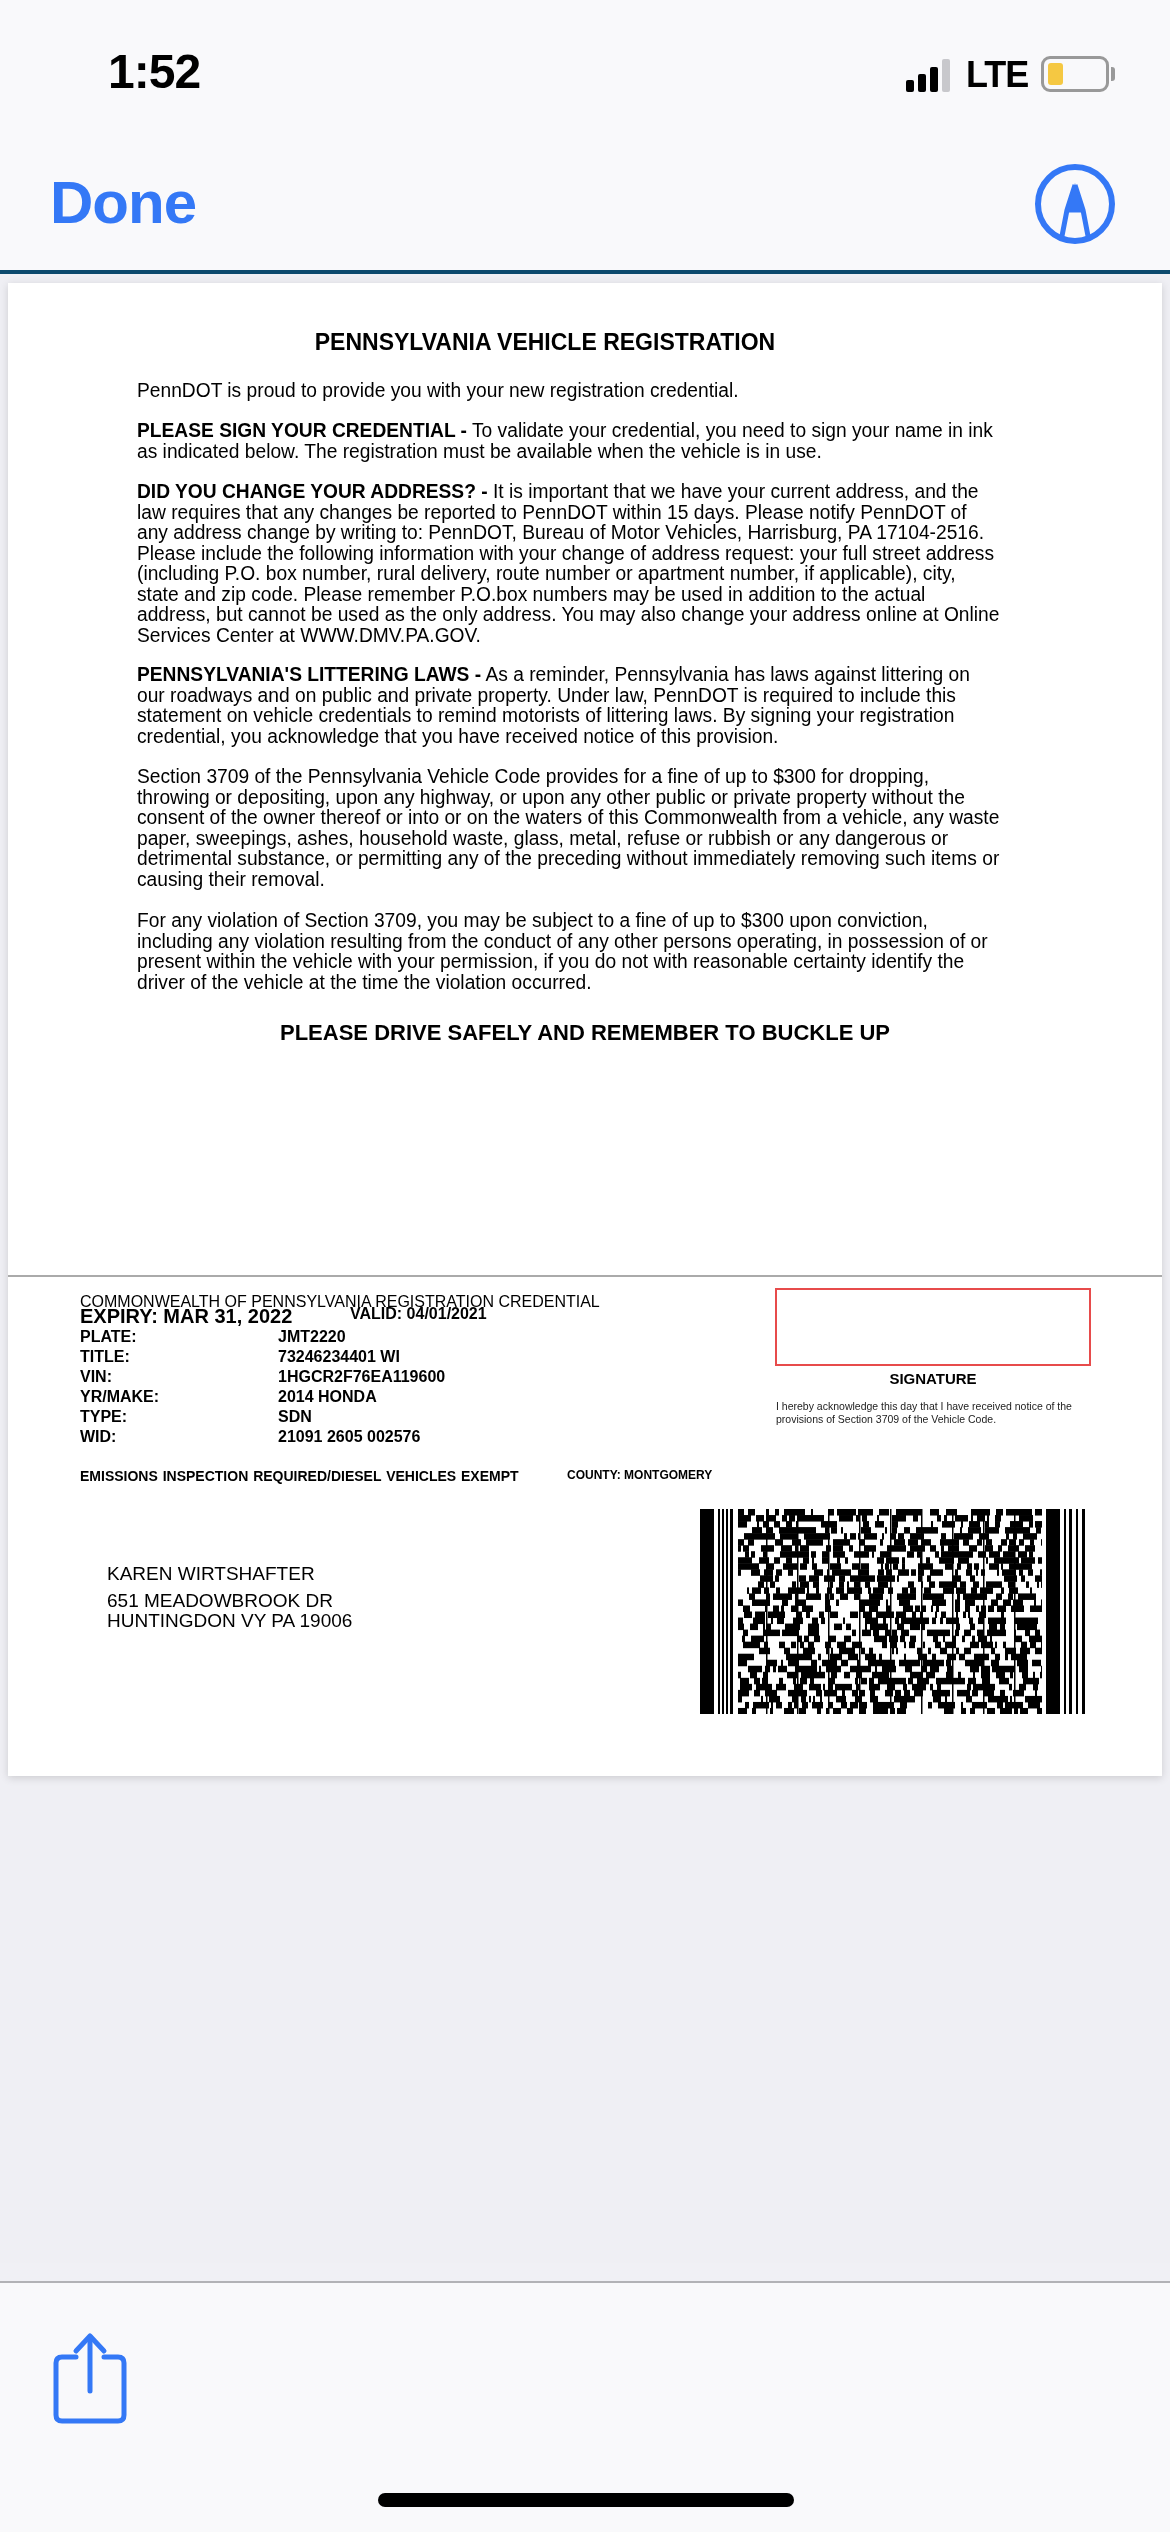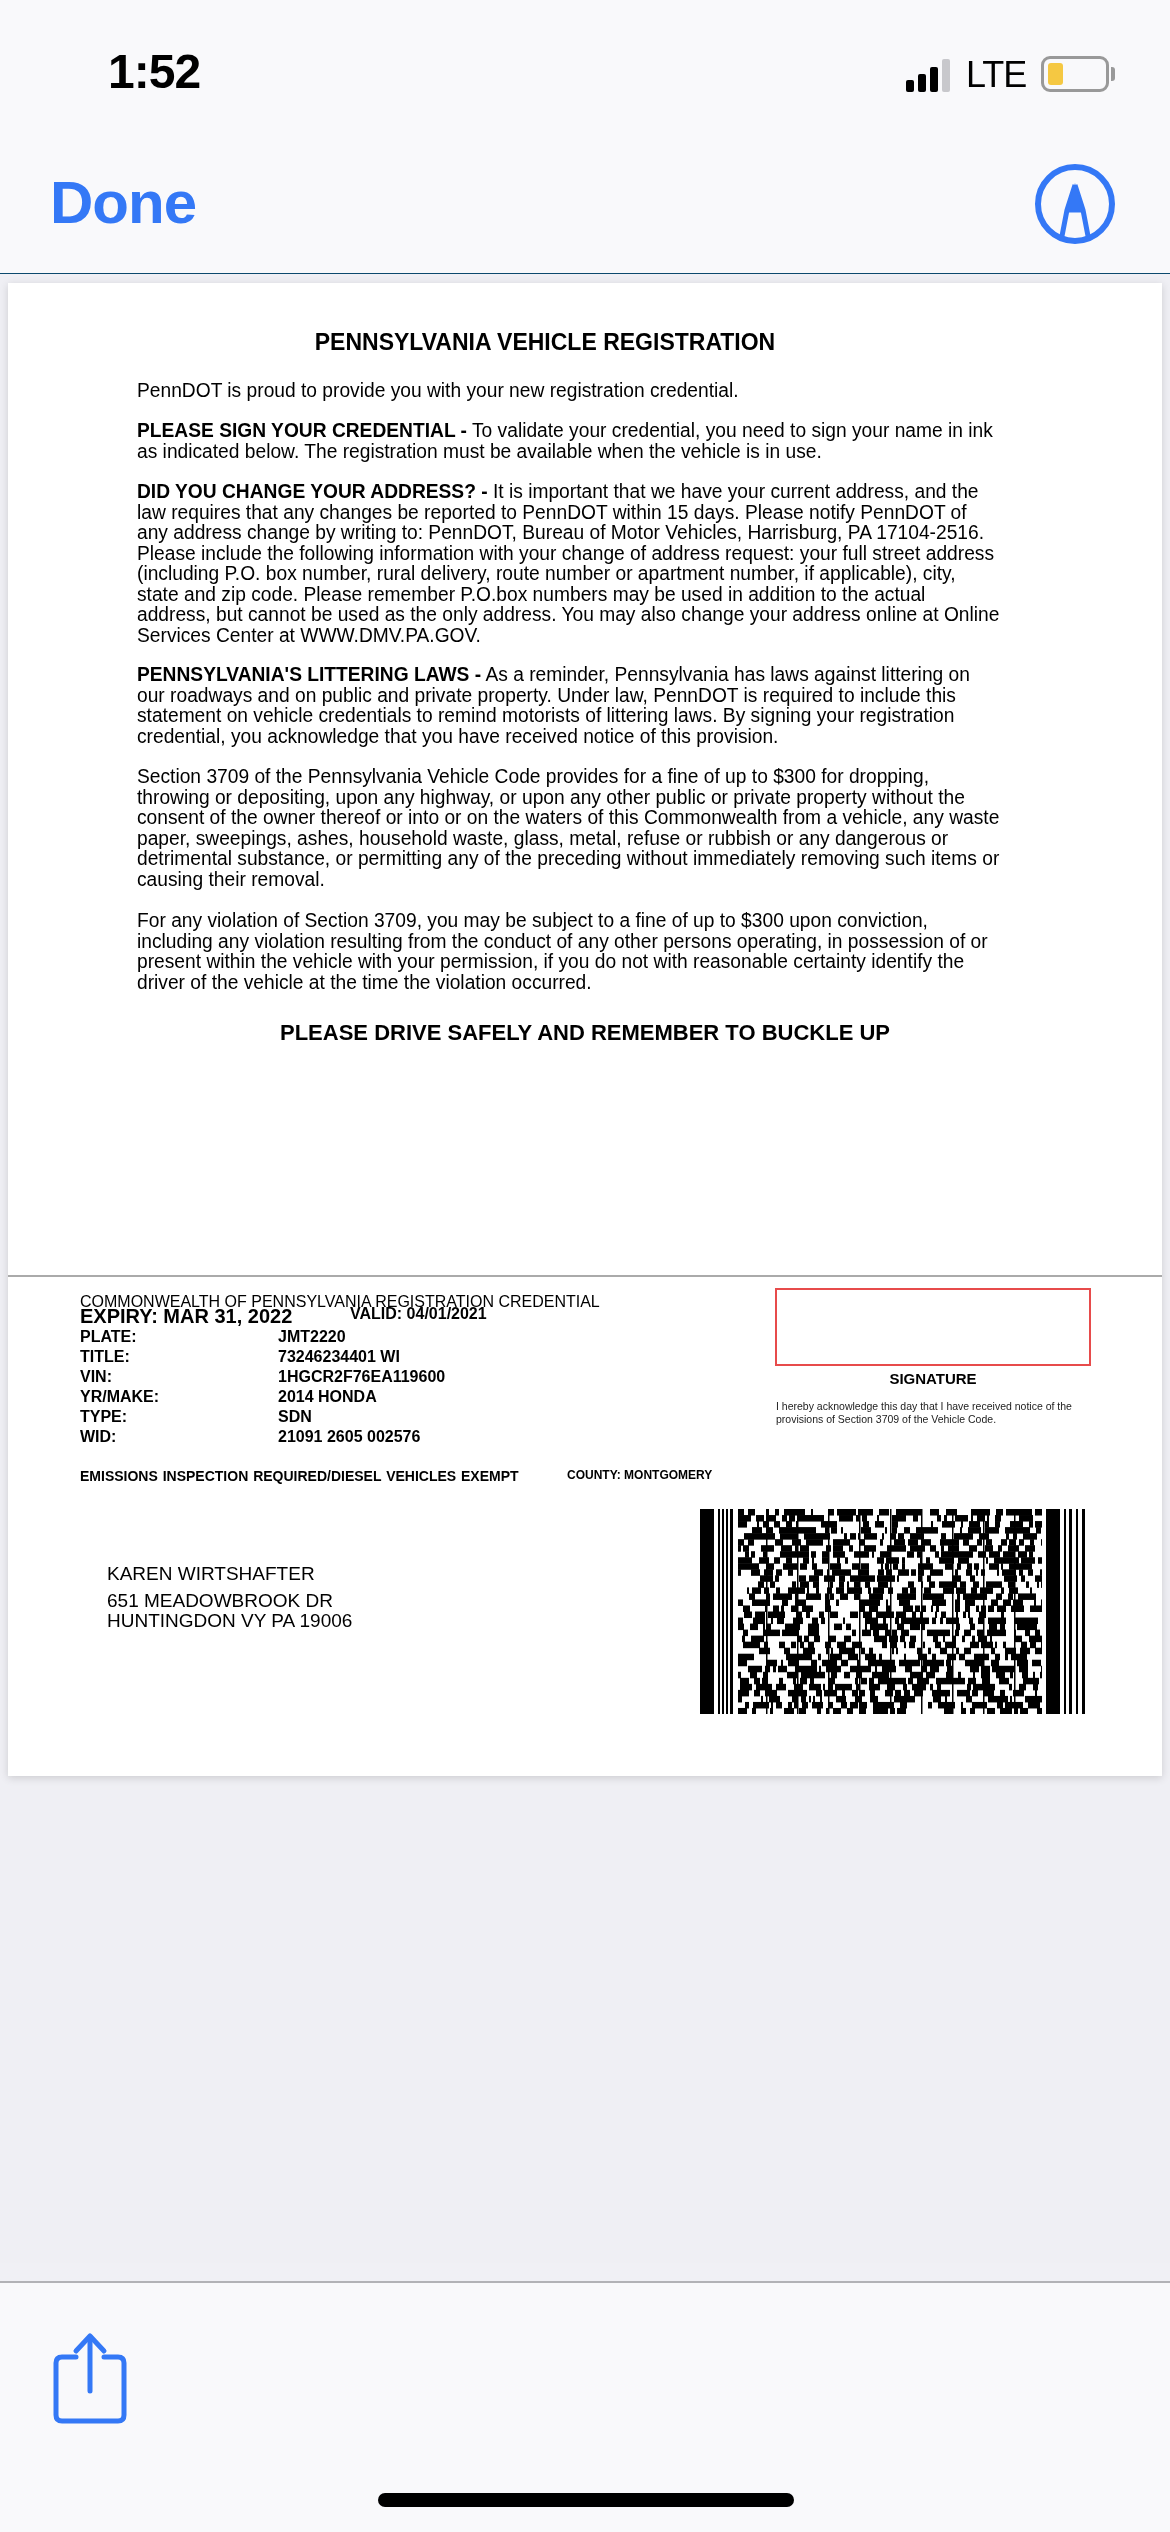--- a/index.html
+++ b/index.html
@@ -1,28 +1,28 @@
 <!DOCTYPE html>
 <html><head>
 <meta charset="utf-8">
 <style>
   * { box-sizing: border-box; margin: 0; padding: 0; }
   html, body { width: 1170px; height: 2532px; overflow: hidden; }
   body { background: #f0f0f5; font-family: "Liberation Sans", sans-serif; position: relative; color: #000; }
 
   
-  .topbar { position: absolute; left: 0; top: 0; width: 1170px; height: 274px; background: #f9f9fb; border-bottom: 1px solid #0c4a6e; }
+  .topbar { position: absolute; left: 0; top: 0; width: 1170px; height: 274px; background: #f9f9fb; border-bottom: 4px solid #0c4a6e; }
   .status-time { position: absolute; left: 108px; top: 44px; font-size: 48px; font-weight: bold; letter-spacing: -1px; font-family: "Liberation Sans", sans-serif; }
   .signal { position: absolute; left: 906px; top: 58px; width: 50px; height: 34px; }
   .signal span { position: absolute; bottom: 0; width: 8px; border-radius: 2px; background: #000; }
   .signal span:nth-child(1) { left: 0; height: 12px; }
   .signal span:nth-child(2) { left: 12px; height: 18px; }
   .signal span:nth-child(3) { left: 24px; height: 25px; }
   .signal span:nth-child(4) { left: 36px; height: 33px; background: #c8c8cc; }
-  .lte { position: absolute; left: 966px; top: 54px; font-size: 36px; font-weight: 400; letter-spacing: -1px; }
+  .lte { position: absolute; left: 966px; top: 54px; font-size: 36px; font-weight: 700; letter-spacing: -1px; }
   .battery { position: absolute; left: 1041px; top: 56px; width: 68px; height: 36px; border: 3px solid #999; border-radius: 9px; }
   .battery-fill { position: absolute; left: 4px; top: 4px; width: 15px; height: 22px; background: #f5c842; border-radius: 3px; }
   .battery-tip { position: absolute; left: 1111px; top: 67px; width: 4px; height: 14px; background: #999; border-radius: 0 3px 3px 0; }
 
   .done-btn { position: absolute; left: 50px; top: 168px; font-size: 60px; font-weight: bold; color: #3478f6; letter-spacing: -1px; cursor: pointer; }
   .doc-title { position: absolute; left: 0; width: 1170px; top: 164px; text-align: center; font-size: 62px; font-weight: bold; letter-spacing: -1px; padding-right: 0; }
   .markup-btn { position: absolute; left: 1034px; top: 163px; width: 82px; height: 82px; cursor: pointer; }
 
   
   .viewer { position: absolute; left: 0; top: 276px; width: 1170px; height: 1987px; background: #efeff4; }

